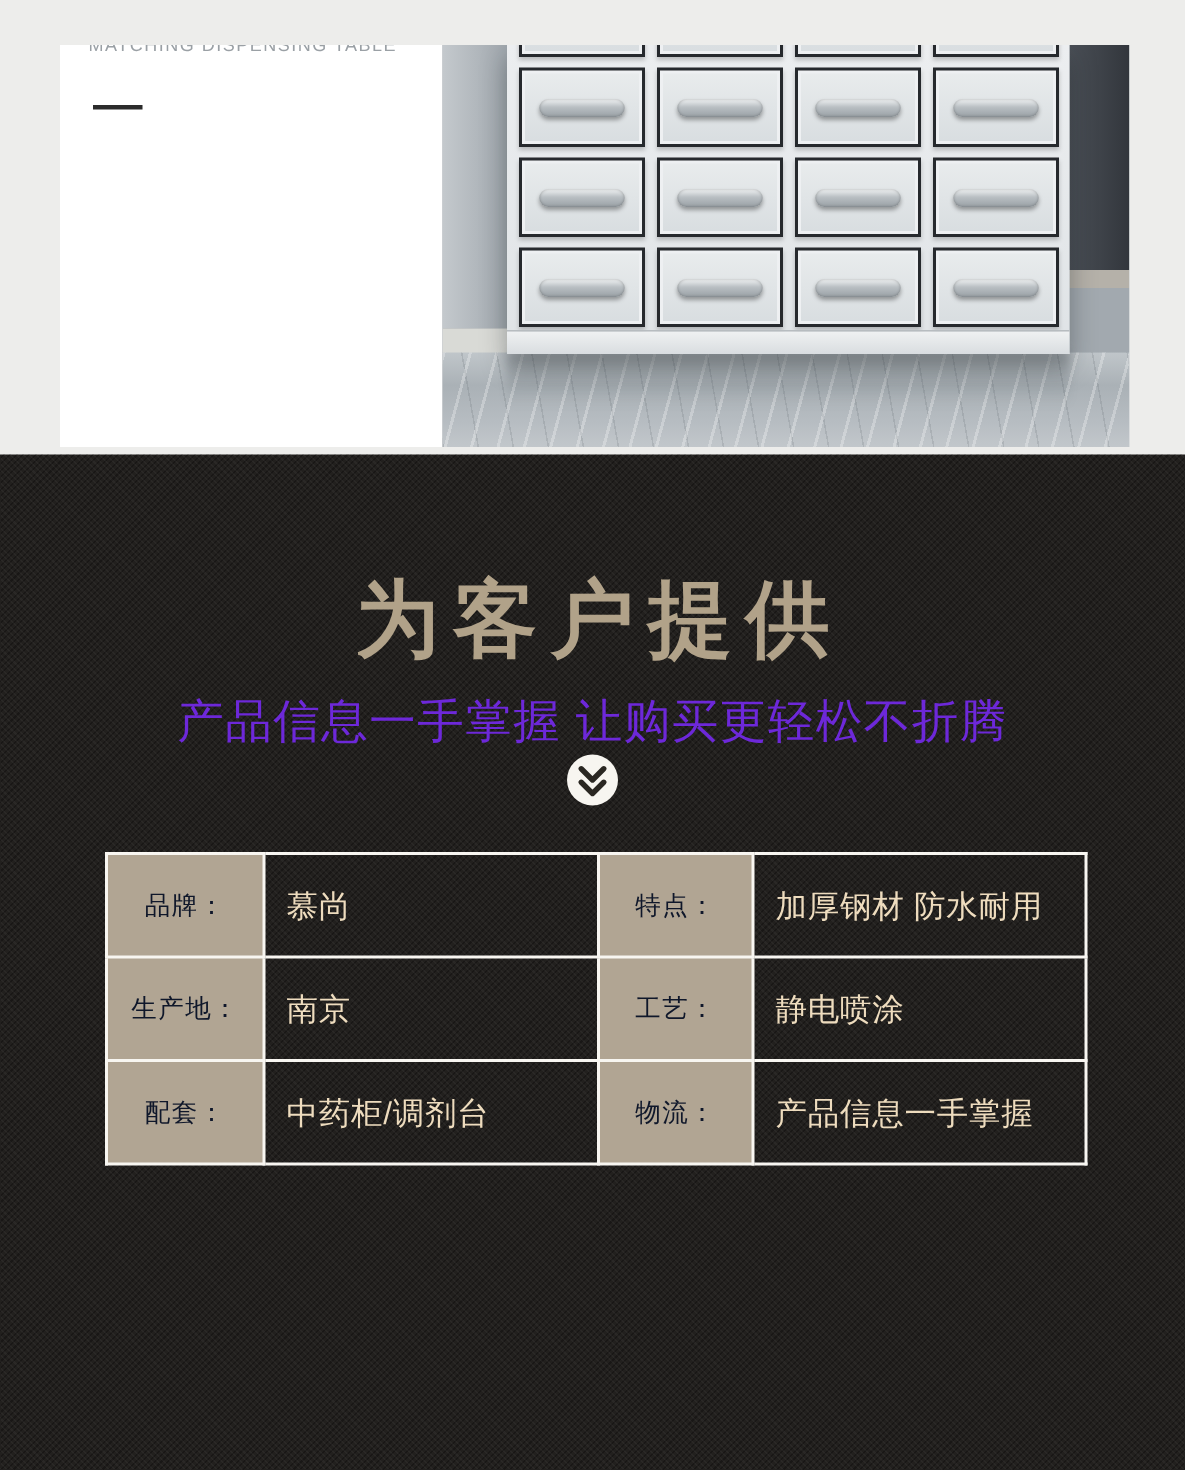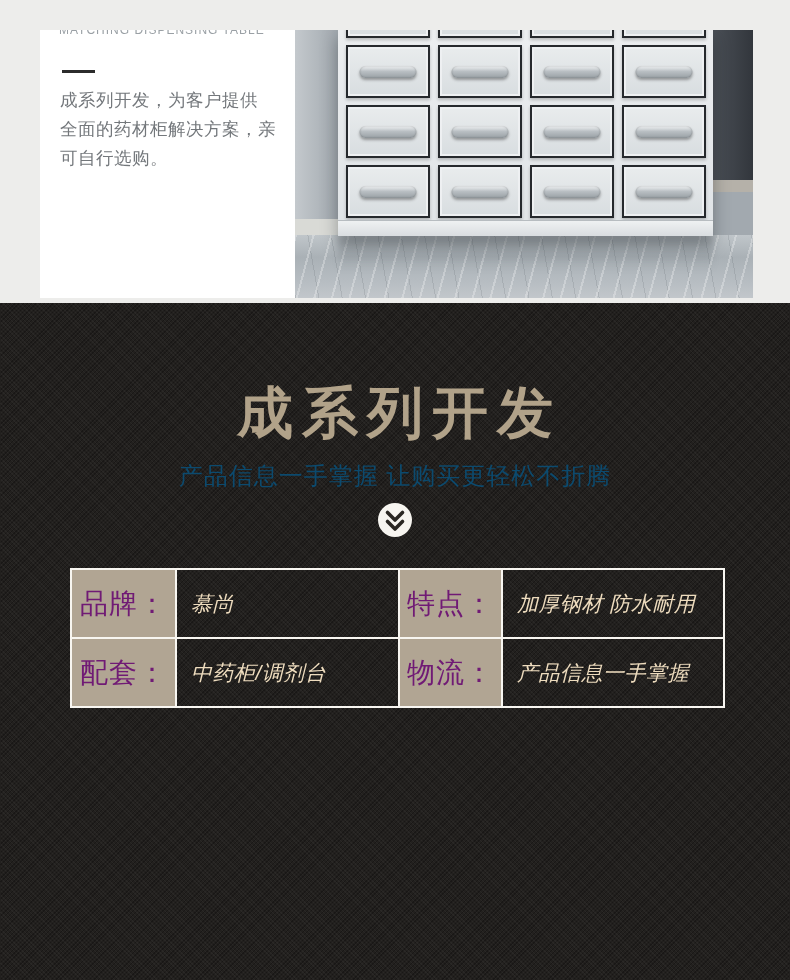--- a/index.html
+++ b/index.html
@@ -40,42 +40,37 @@
     background:linear-gradient(180deg,#eff1f2,#d9dde0);border-top:1px solid #b7bcc0;}
 
   
   .dark-area{position:absolute;left:0;top:303px;width:790px;height:677px;background-color:#22201e;
     background-image:
       repeating-linear-gradient(45deg,rgba(255,255,255,0.035) 0 1px,rgba(0,0,0,0) 1px 3px),
       repeating-linear-gradient(-45deg,rgba(0,0,0,0.28) 0 1px,rgba(0,0,0,0) 1px 3px);}
   .params-title{position:absolute;left:0;top:376px;width:100%;text-align:center;
     font-size:56px;font-weight:bold;color:#b1a289;letter-spacing:9px;text-indent:9px;}
   .params-subtitle{position:absolute;left:0;top:460px;width:100%;text-align:center;
-    font-size:24px;color:#0c4a6e;letter-spacing:1px;}
+    font-size:31px;color:#6d28d9;letter-spacing:1px;}
   .scroll-hint{position:absolute;left:50%;top:502px;margin-left:-18px;width:36px;height:36px;}
 
   .spec-table{position:absolute;left:70px;top:568px;border-collapse:collapse;table-layout:fixed;width:653px;}
   .spec-table td{height:65px;border:2px solid #f8f6f1;vertical-align:middle;box-sizing:content-box;}
-  td.lbl{background:#b1a593;color:#701a75;font-size:28px;text-align:center;font-weight:500;letter-spacing:1px;}
-  td.val{color:#eedcbe;font-size:21px;padding-left:14px;letter-spacing:0.5px;white-space:nowrap;overflow:hidden;font-style:italic;}
+  td.lbl{background:#b1a593;color:#0f172a;font-size:17px;text-align:center;font-weight:500;letter-spacing:1px;}
+  td.val{color:#eedcbe;font-size:21px;padding-left:14px;letter-spacing:0.5px;white-space:nowrap;overflow:hidden;}
 </style>
 </head>
 <body>
 
 <div class="page">
 
   <div class="top-area">
     <div class="card">
       <div class="eng-caption">MATCHING DISPENSING TABLE</div>
       <div class="dash"></div>
-      <div class="desc">
-        <div>成系列开发，为客户提供</div>
-        <div>全面的药材柜解决方案，亲</div>
-        <div>可自行选购。</div>
-      </div>
 
       <div class="scene">
         <div class="wall-left"></div>
         <div class="wall-left-base"></div>
         <div class="wall-right"></div>
         <div class="wall-right-base"></div>
         <div class="floor-far"></div>
         <div class="floor"></div>
         <div class="floor-reflection"></div>
         <div class="cabinet">
@@ -122,21 +117,21 @@
               </div>
             </div>
           <div class="cab-base"></div>
         </div>
       </div>
     </div>
   </div>
 
   <div class="dark-area"></div>
 
-  <div class="params-title">成系列开发</div>
+  <div class="params-title">为客户提供</div>
   <div class="params-subtitle">产品信息一手掌握 让购买更轻松不折腾</div>
 
   <div class="scroll-hint">
     <svg width="36" height="36" viewBox="0 0 36 36">
       <circle cx="18" cy="18" r="17" fill="#f7f5f0"></circle>
       <path d="M10.5 10.5 L18 18 L25.5 10.5" fill="none" stroke="#2a2722" stroke-width="3.6" stroke-linecap="round" stroke-linejoin="round"></path>
       <path d="M10.5 19.5 L18 27 L25.5 19.5" fill="none" stroke="#2a2722" stroke-width="3.6" stroke-linecap="round" stroke-linejoin="round"></path>
     </svg>
   </div>
 
@@ -148,20 +143,26 @@
         <col style="width:222px">
       </colgroup>
     <tbody>
       <tr>
         <td class="lbl">品牌：</td>
         <td class="val">慕尚</td>
         <td class="lbl">特点：</td>
         <td class="val">加厚钢材 防水耐用</td>
       </tr>
       <tr>
+        <td class="lbl">生产地：</td>
+        <td class="val">南京</td>
+        <td class="lbl">工艺：</td>
+        <td class="val">静电喷涂</td>
+      </tr>
+      <tr>
         <td class="lbl">配套：</td>
         <td class="val">中药柜/调剂台</td>
         <td class="lbl">物流：</td>
         <td class="val">产品信息一手掌握</td>
       </tr>
     </tbody>
   </table>
 
 </div>
 

